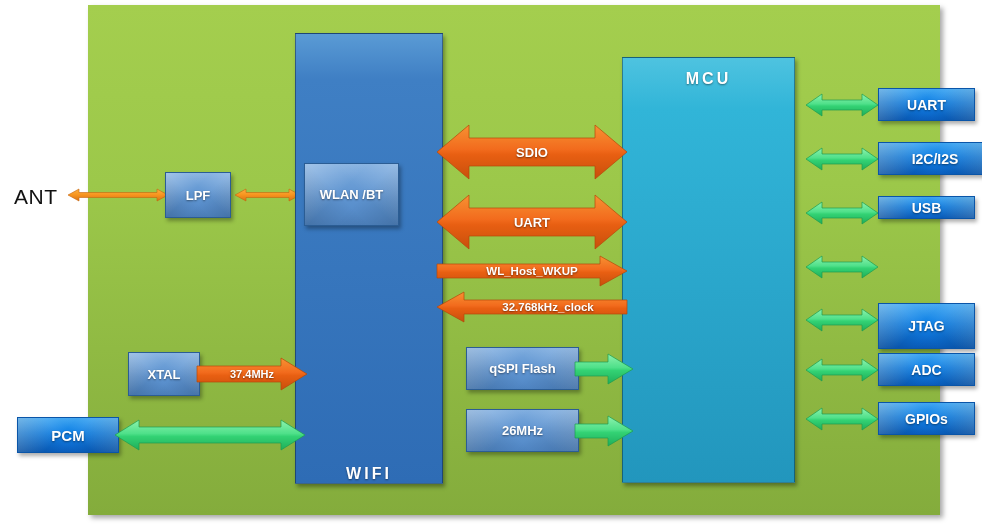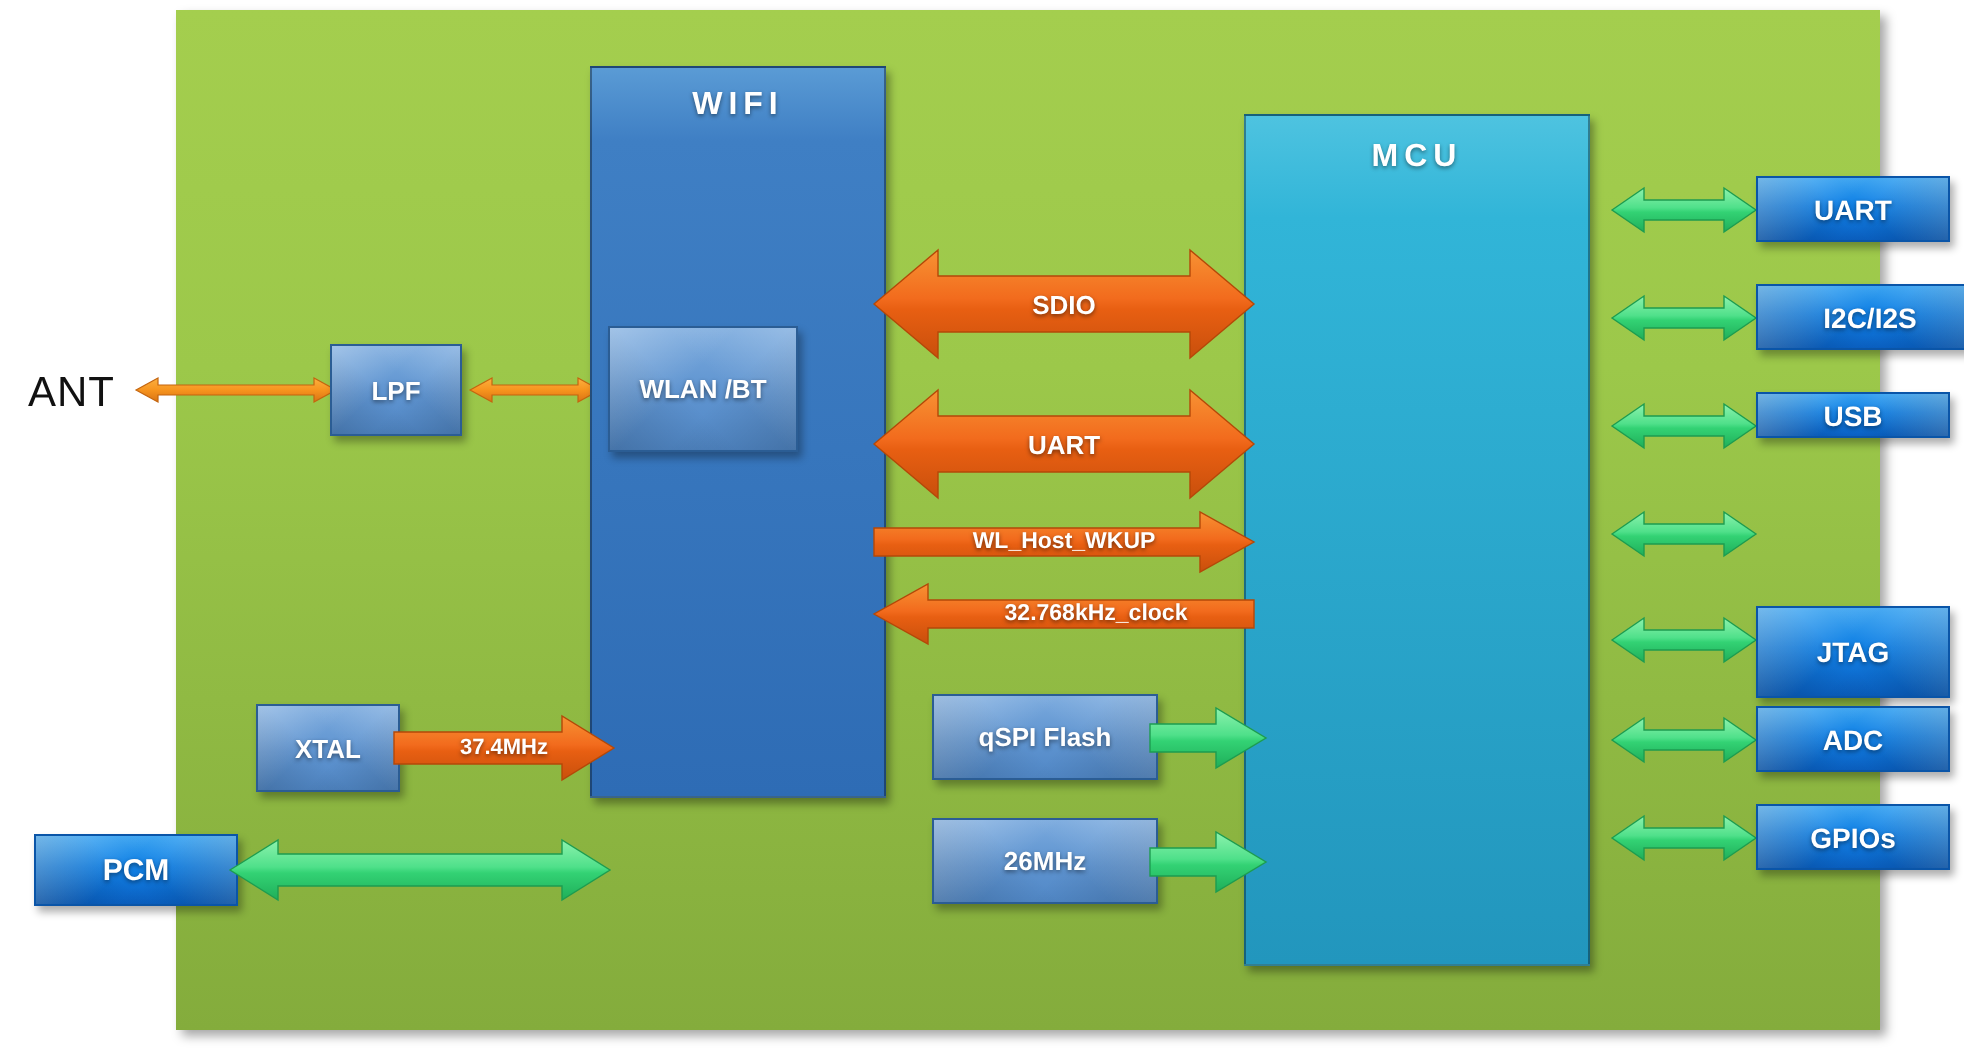--- a/index.html
+++ b/index.html
@@ -21,23 +21,23 @@
   
   .blk{position:absolute;box-sizing:border-box;display:flex;align-items:center;justify-content:center;
        color:#ffffff;text-align:center;text-shadow:0 1px 2px rgba(0,0,0,.45);}
 
   
   .bigblk{
     border:1px solid rgba(0,0,0,.35);
     box-shadow:2px 3px 4px rgba(0,0,0,.35);
   }
   .wifi{
-    left:295px;top:33px;width:148px;height:366px;
+    left:295px;top:33px;width:148px;height:451px;
     background:linear-gradient(180deg,#5a9bd5 0%,#3f7fc4 10%,#2e6cb5 100%);
-    align-items:flex-start;justify-content:center;
+    align-items:flex-end;justify-content:center;
   }
   .wifi .ttl{margin-top:10px;font-size:16px;font-weight:bold;letter-spacing:3px;}
   .mcu{
     left:622px;top:57px;width:173px;height:426px;
     background:linear-gradient(180deg,#4ec3e0 0%,#31b5d8 12%,#2296bd 100%);
     align-items:flex-start;justify-content:center;
   }
   .mcu .ttl{margin-top:12px;font-size:16px;font-weight:bold;letter-spacing:3px;}
 
   

